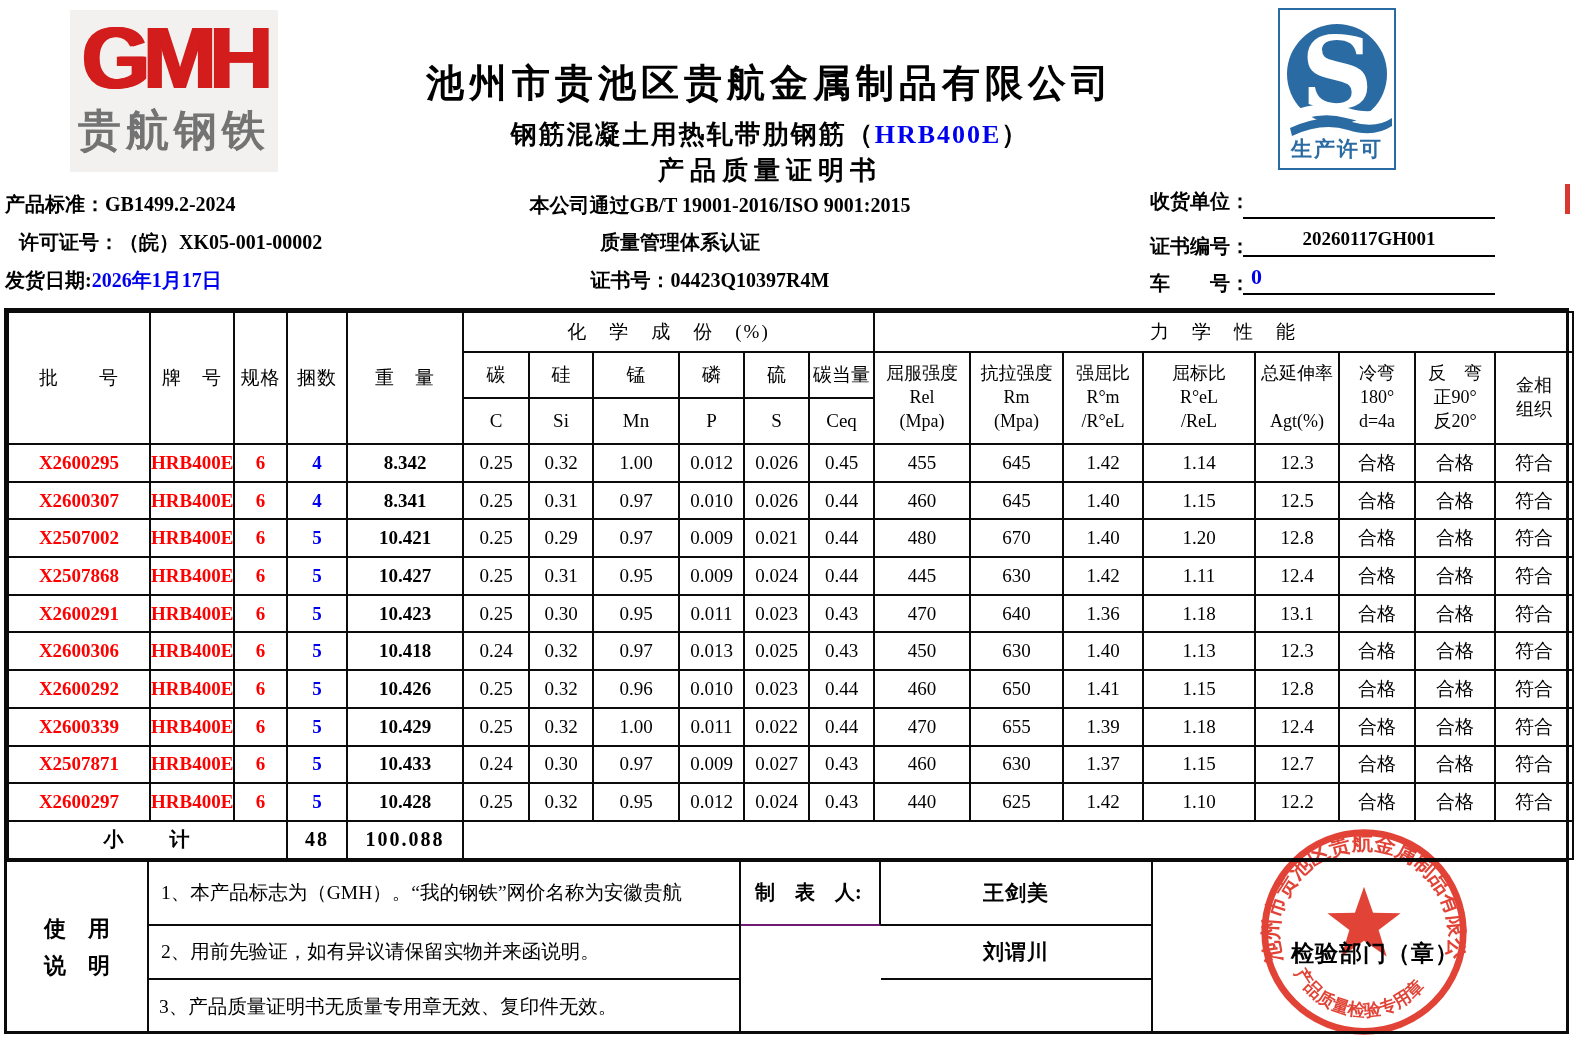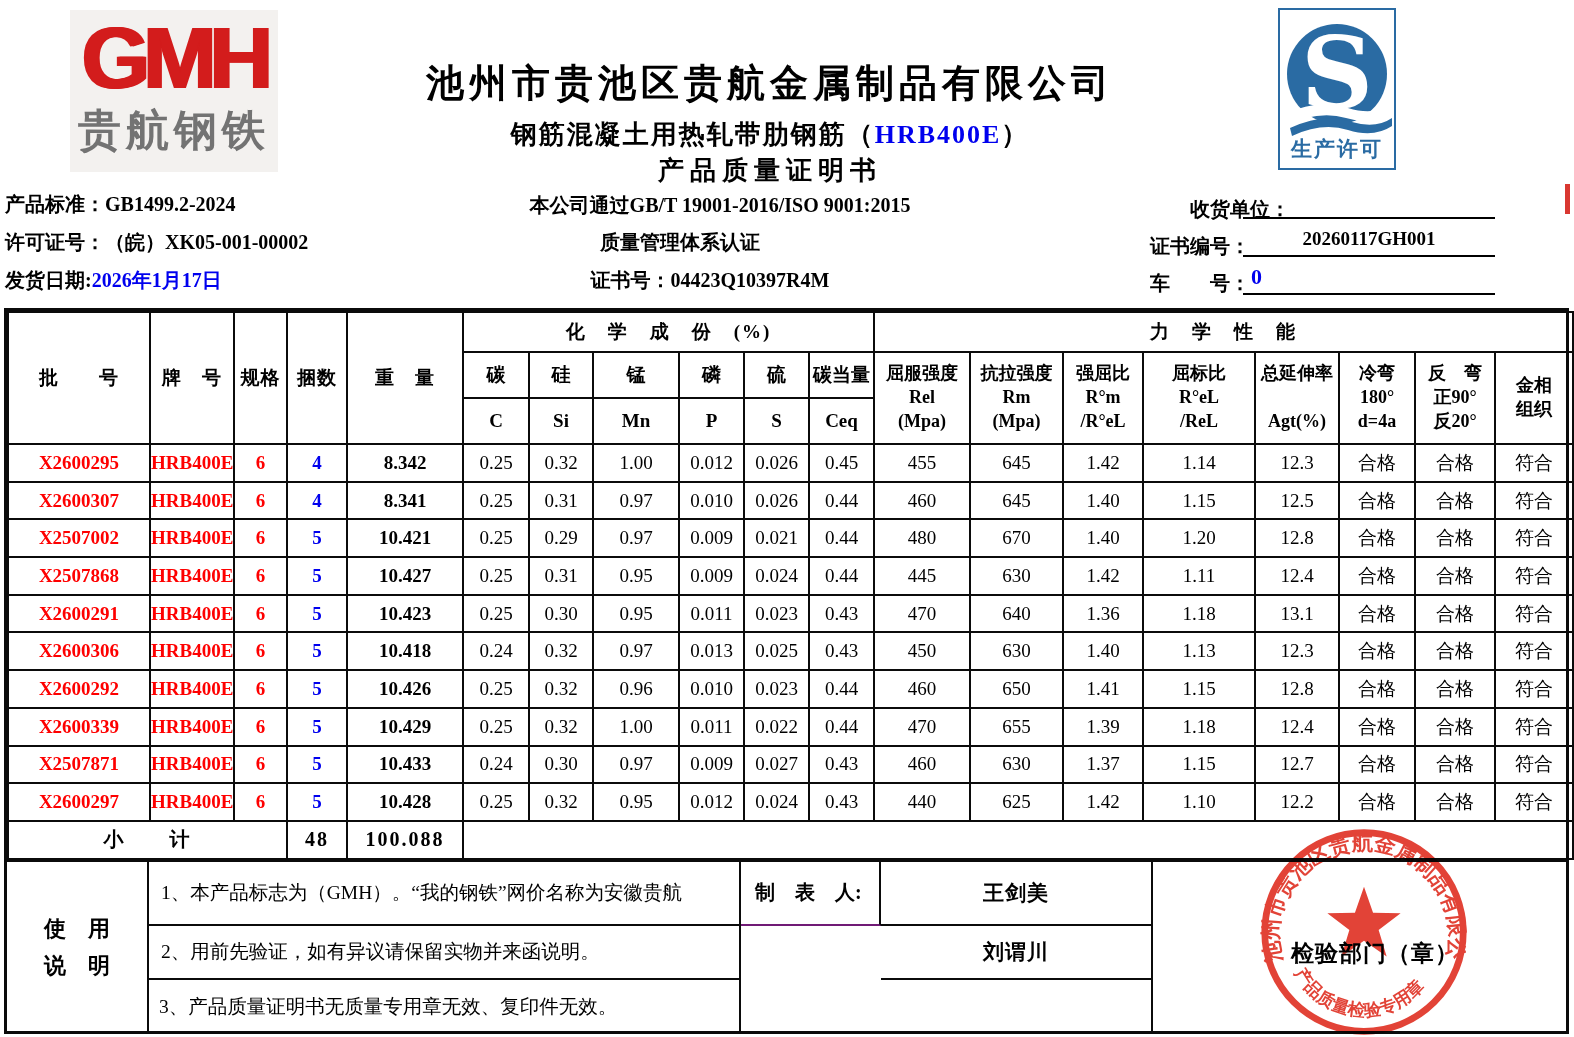--- a/index.html
+++ b/index.html
@@ -14,42 +14,42 @@
             text-shadow:1.5px 0 0 #d31c1c,-1.5px 0 0 #d31c1c;}
   .gmh-sub{font-weight:bold;font-size:43px;line-height:50px;color:#737373;letter-spacing:5px;}
 
   .company{left:340px;top:58px;width:860px;text-align:center;font-size:38px;font-weight:bold;letter-spacing:5px;}
   .subtitle{left:340px;top:117px;width:860px;text-align:center;font-size:26px;font-weight:bold;letter-spacing:2px;}
   .doctitle{left:340px;top:153px;width:860px;text-align:center;font-size:26px;font-weight:bold;letter-spacing:6px;}
   .blue{color:#0000ee;}
 
   .info{font-size:20px;font-weight:bold;white-space:nowrap;}
   .info-left1{left:5px;top:191px;}
-  .info-left2{left:5px;top:229px;}
+  .info-left2{left:19px;top:229px;}
   .info-left3{left:5px;top:267px;}
   .info-c1{left:420px;top:192px;width:600px;text-align:center;}
   .info-c2{left:420px;top:229px;width:520px;text-align:center;}
   .info-c3{left:420px;top:267px;width:580px;text-align:center;}
 
   .rlabel{left:1150px;font-size:20px;font-weight:bold;white-space:nowrap;}
   .uline{left:1243px;width:252px;height:0;border-bottom:2px solid #000;}
   .rval{left:1243px;width:252px;text-align:center;font-size:19px;font-weight:bold;}
 
   
   .qs-box{left:1278px;top:8px;width:114px;height:158px;border:2px solid #2a6ba3;background:#fff;text-align:center;}
 
   
   .edge-mark{left:1565px;top:184px;width:5px;height:30px;background:#d93831;}
 
   
   .sheet{left:4px;top:308px;width:1565px;height:726px;border:3px solid #0b0b0b;box-sizing:border-box;background:#fff;}
   table.main{border-collapse:collapse;table-layout:fixed;width:100%;}
   table.main th,table.main td{border:2px solid #0b0b0b;text-align:center;vertical-align:middle;
       padding:0;overflow:hidden;font-size:19px;}
-  table.main th{font-weight:bold;}
+  table.main th{font-weight:normal;}
   .th-group{font-size:21px;letter-spacing:2px;height:40px;}
   .tr-cn th{height:44px;font-size:20px;}
   .tr-sym th{height:44px;font-size:20px;}
   .th-span{font-size:20px;letter-spacing:1px;}
   th.mech{font-weight:bold;}
   th.mech .hl{line-height:1.32;font-size:18px;}
   .hl:empty{display:none;}
   tbody.rows tr{height:37.7px;}
   td.b{font-weight:bold;}
   td.c-red{color:#fe0000;font-weight:bold;}
@@ -91,21 +91,21 @@
   <div class="abs doctitle">产品质量证明书</div>
 
   <div class="abs info info-left1"><span>产品标准：</span><span>GB1499.2-2024</span></div>
   <div class="abs info info-left2"><span>许可证号：</span><span>（皖）XK05-001-00002</span></div>
   <div class="abs info info-left3"><span>发货日期:</span><span class="blue">2026年1月17日</span></div>
 
   <div class="abs info info-c1">本公司通过GB/T 19001-2016/ISO 9001:2015</div>
   <div class="abs info info-c2">质量管理体系认证</div>
   <div class="abs info info-c3"><span>证书号：</span><span>04423Q10397R4M</span></div>
 
-  <div class="abs rlabel" style="top:196px;margin-left:40px;">收货单位：</div>
+  <div class="abs rlabel" style="top:188px;">收货单位：</div>
   <div class="abs rval" style="top:196px;"></div>
   <div class="abs uline" style="top:217px;"></div>
 
   <div class="abs rlabel" style="top:233px;">证书编号：</div>
   <div class="abs rval" style="top:228px;">20260117GH001</div>
   <div class="abs uline" style="top:255px;"></div>
 
   <div class="abs rlabel" style="top:270px;">车　　号：</div>
   <div class="abs rval blue" style="top:264px;text-align:left;padding-left:8px;font-size:22px;">0</div>
   <div class="abs uline" style="top:293px;"></div>

